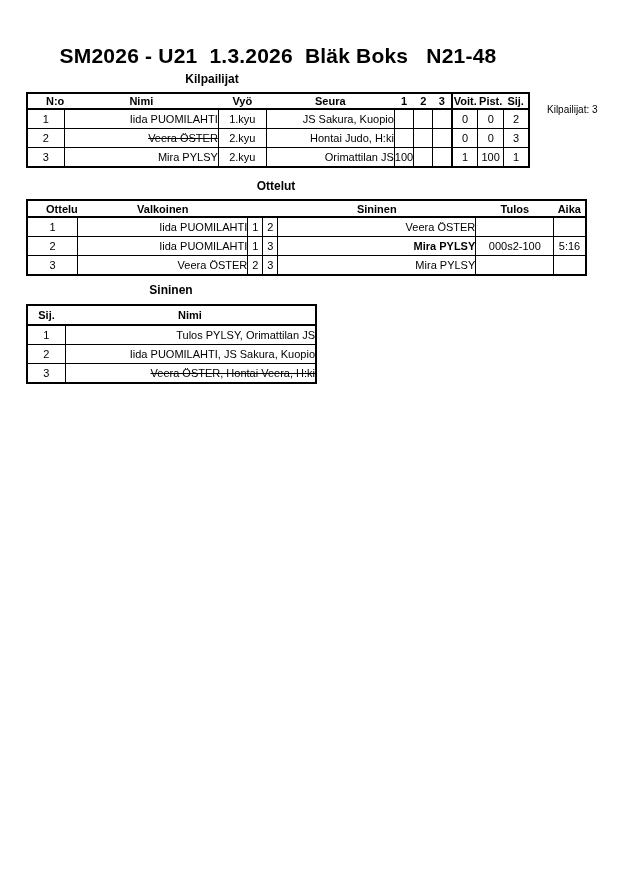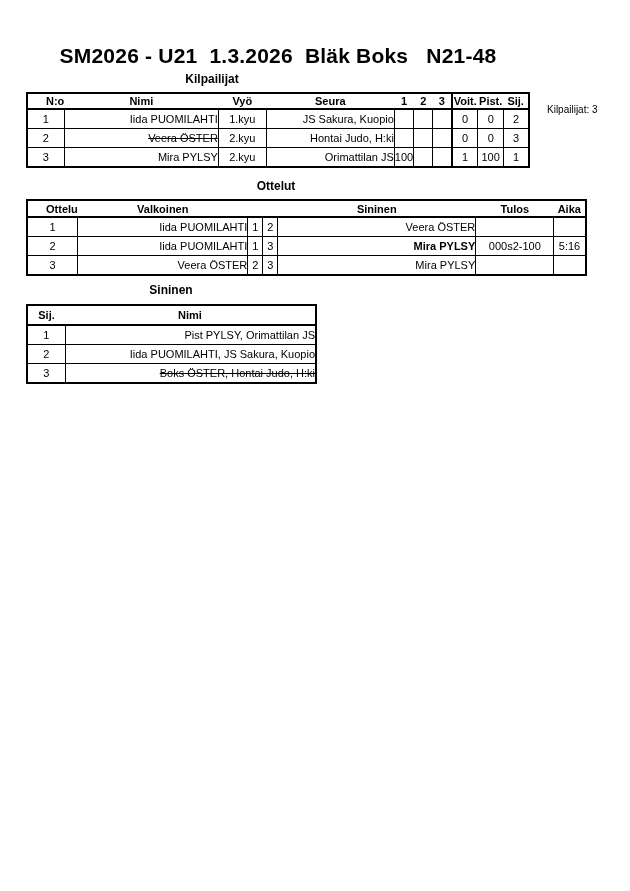--- a/index.html
+++ b/index.html
@@ -181,26 +181,26 @@
       <col style="width:38px">
         <col style="width:251px">
     </colgroup>
     <tbody>
         <tr>
       <th class="ac">Sij.</th>
       <th class="ac">Nimi</th>
     </tr>
     <tr>
       <td class="ac">1</td>
-      <td class="al">Pist PYLSY, Orimattilan JS</td>
+      <td class="al">Tulos PYLSY, Orimattilan JS</td>
     </tr>
     <tr>
       <td class="ac">2</td>
       <td class="al">Iida PUOMILAHTI, JS Sakura, Kuopio</td>
     </tr>
     <tr>
       <td class="ac">3</td>
-      <td class="al strike">Boks ÖSTER, Hontai Judo, H:ki</td>
+      <td class="al strike">Veera ÖSTER, Hontai Veera, H:ki</td>
     </tr>
   </tbody>
     </table>
 
 </div>
 
 </body></html>

